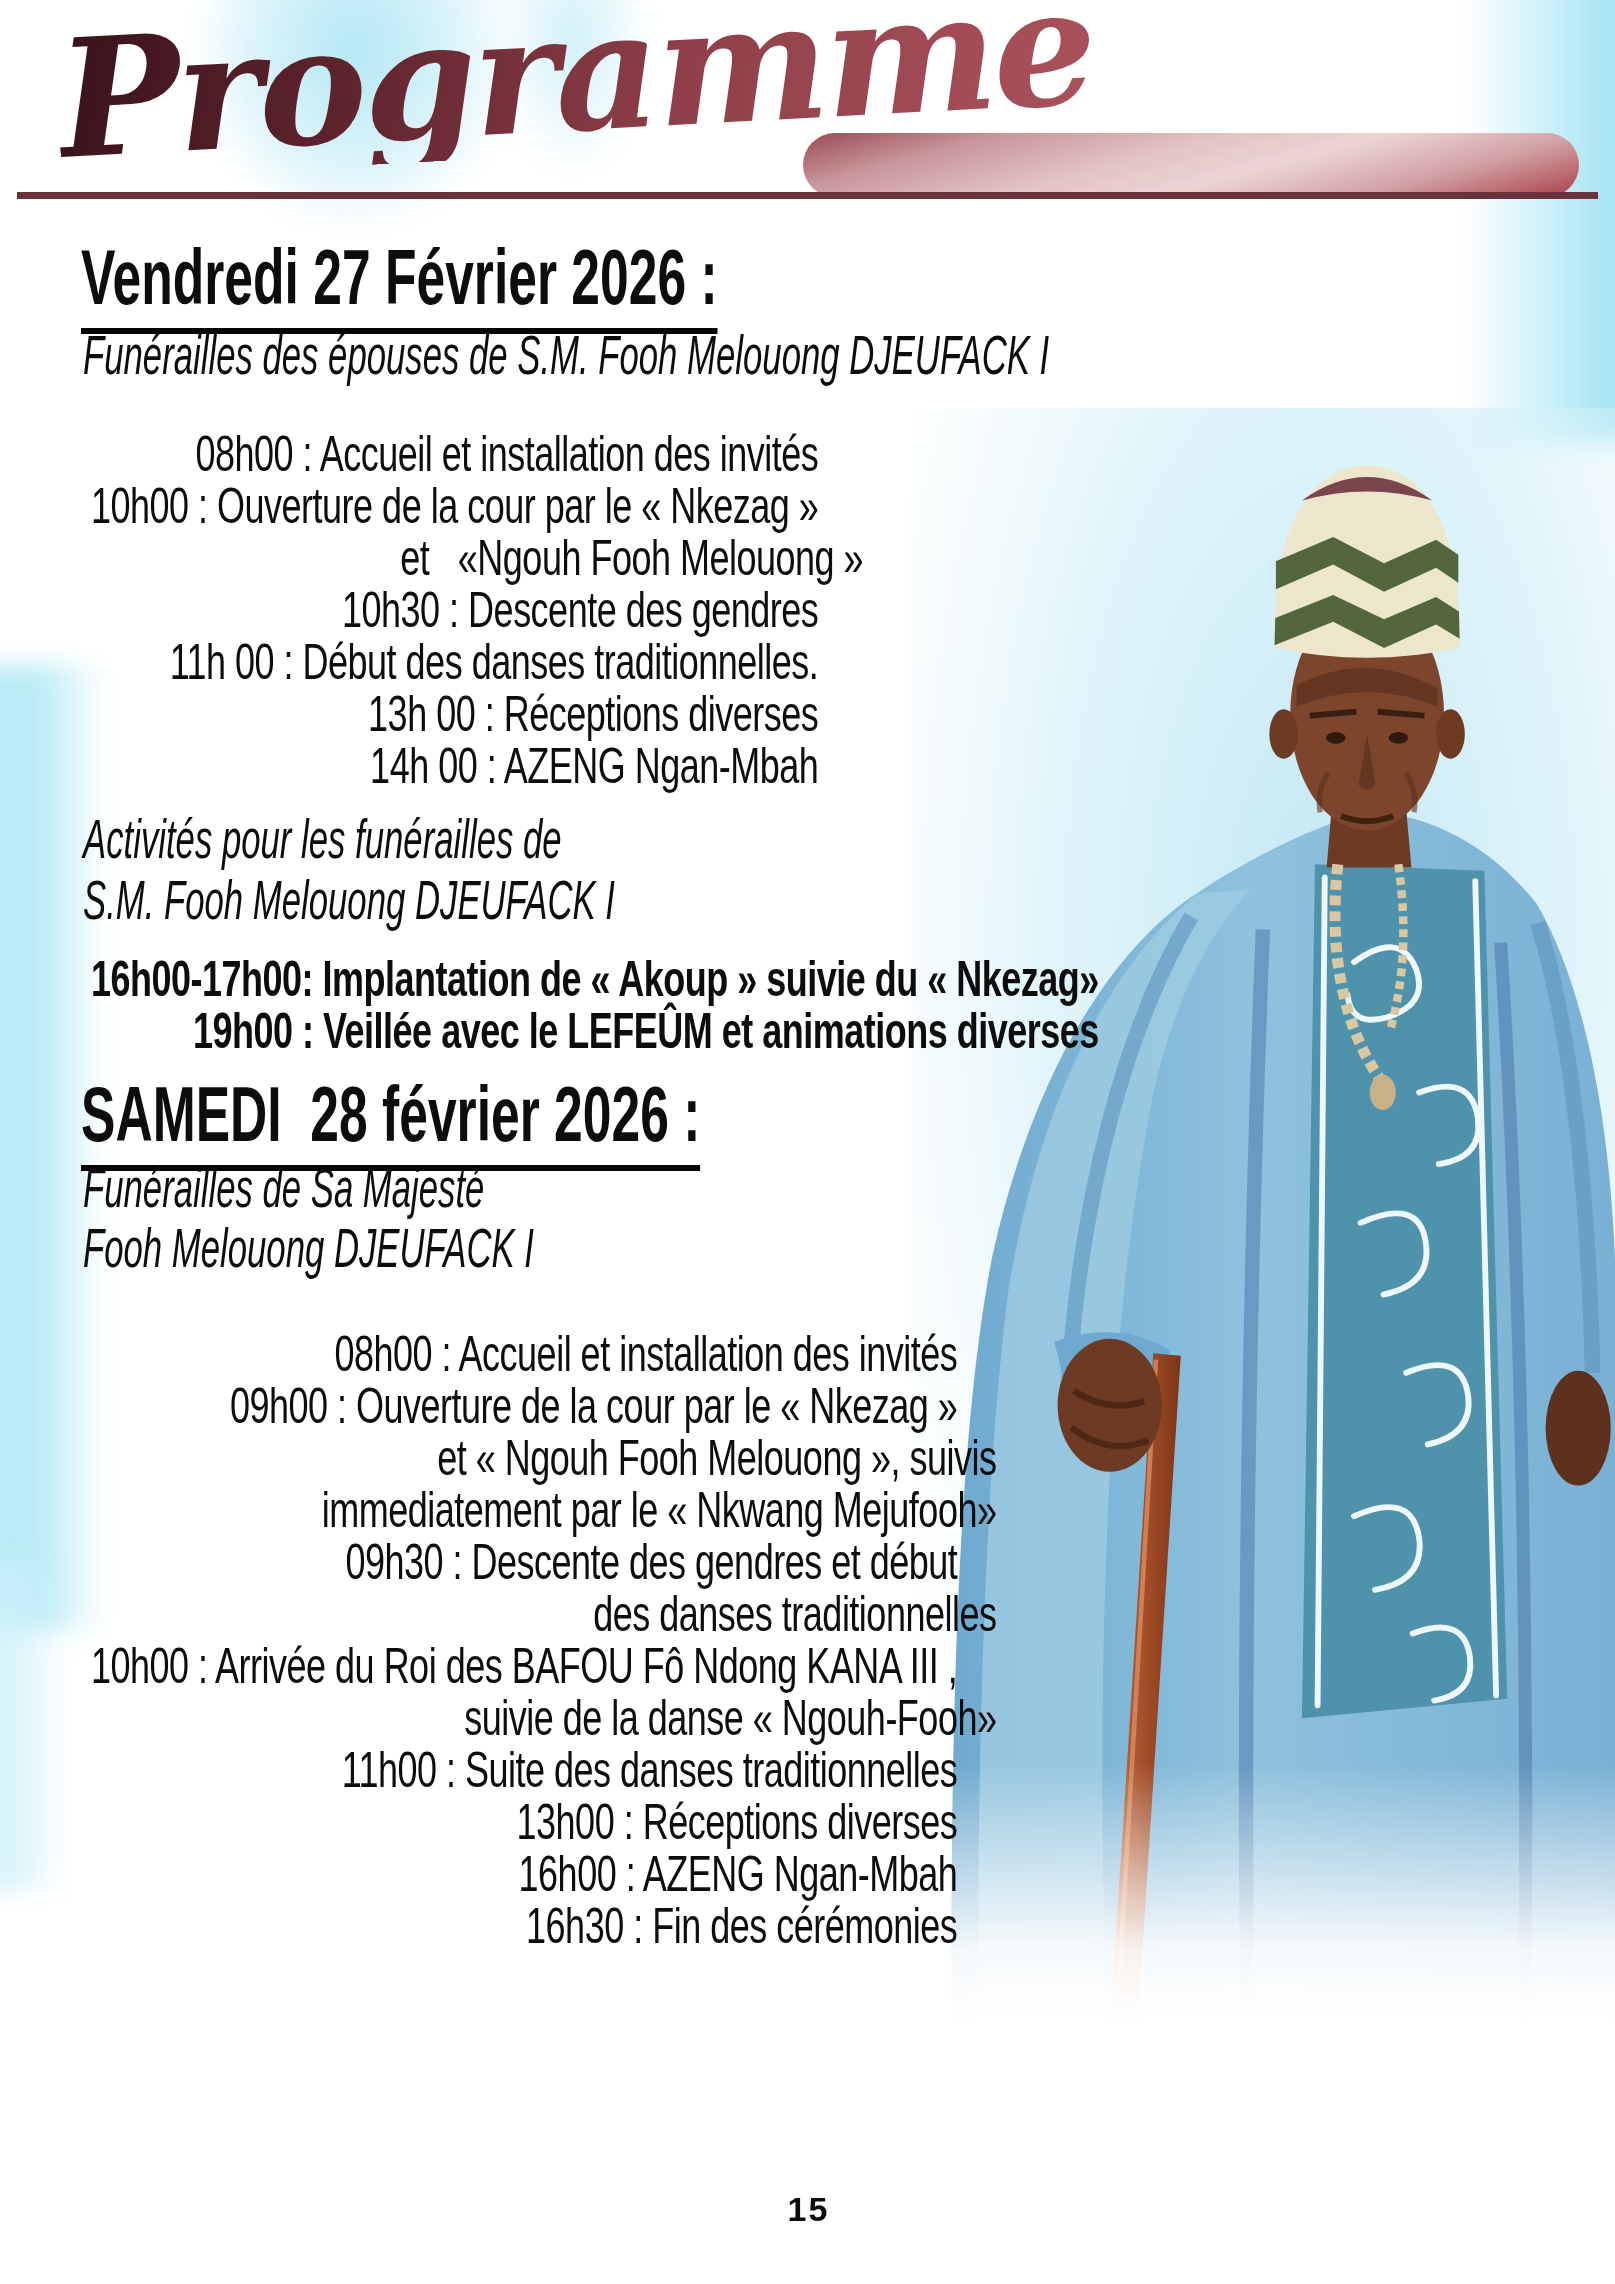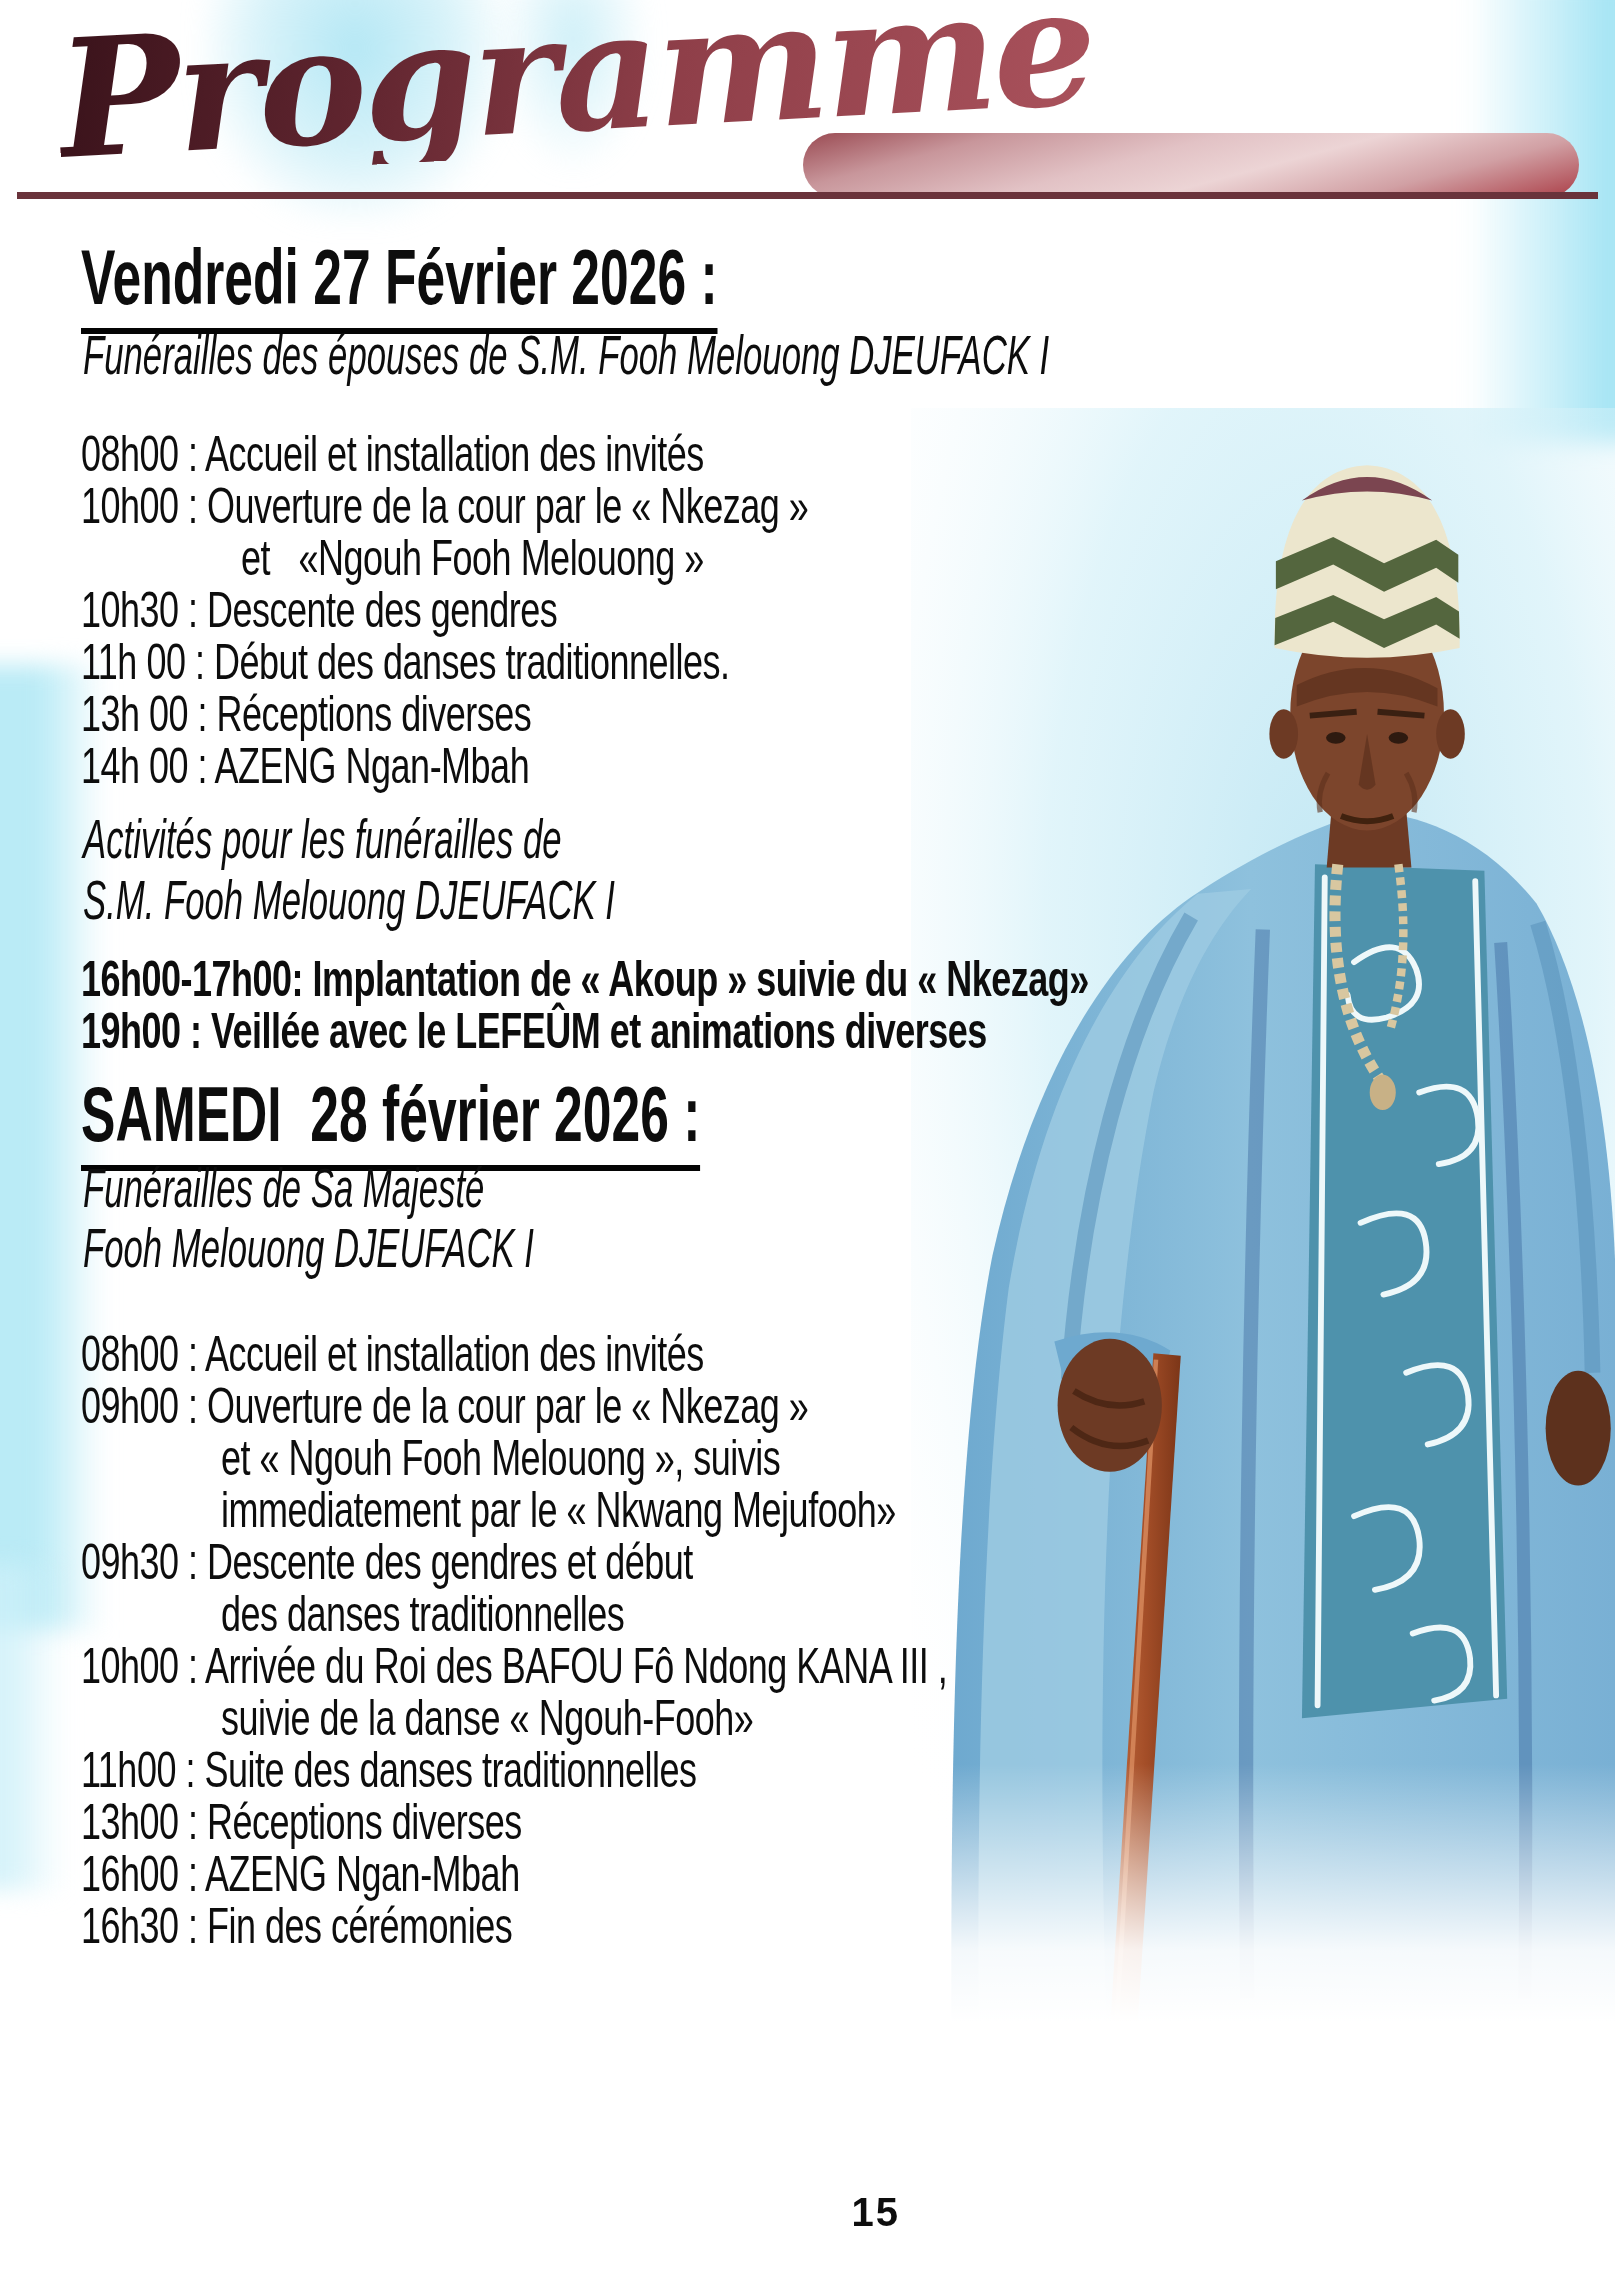--- a/index.html
+++ b/index.html
@@ -59,33 +59,33 @@
     position:absolute; left:83px; z-index:3; font-style:italic; font-size:56px;
     transform:scaleX(0.62); transform-origin:left top;
   }
   .subtitle .sub-line { white-space:pre; }
   #friday-subtitle   { top:322px; }
   #activities-title  { top:806px; }
   #activities-title .sub-line { height:61px; }
   #saturday-subtitle { top:1155px; }
   #saturday-subtitle .sub-line { height:60px; }
 
-  .schedule { position:absolute; left:81px; z-index:3; font-size:50px; letter-spacing:-0.7px; }
+  .schedule { position:absolute; left:91px; z-index:3; font-size:50px; letter-spacing:-0.7px;text-align:right; }
   .schedule .line {
     height:52px; white-space:pre; transform:scaleX(0.72); transform-origin:left top;
   }
   .line.indent    { margin-left:140px; }
   .line.indent-lg { margin-left:160px; }
   #friday-schedule     { top:425px; }
   #activities-schedule { top:950px;font-weight:bold; }
   #saturday-schedule   { top:1325px; }
 
   #page-number {
-    position:absolute; left:717px; top:2190px; width:183px; text-align:right;
-    font-weight:bold; font-size:40px; letter-spacing:2px; z-index:3;
+    position:absolute; left:717px; top:2190px; width:183px; text-align:center;
+    font-weight:bold; font-size:34px; letter-spacing:2px; z-index:3;
   }
 
   
   #portrait { position:absolute; left:911px; top:408px; width:705px; height:1614px; z-index:1; }
   #portrait svg { display:block; width:100%; height:100%; }
 </style>
 </head>
 <body>
 
 <div class="page">

